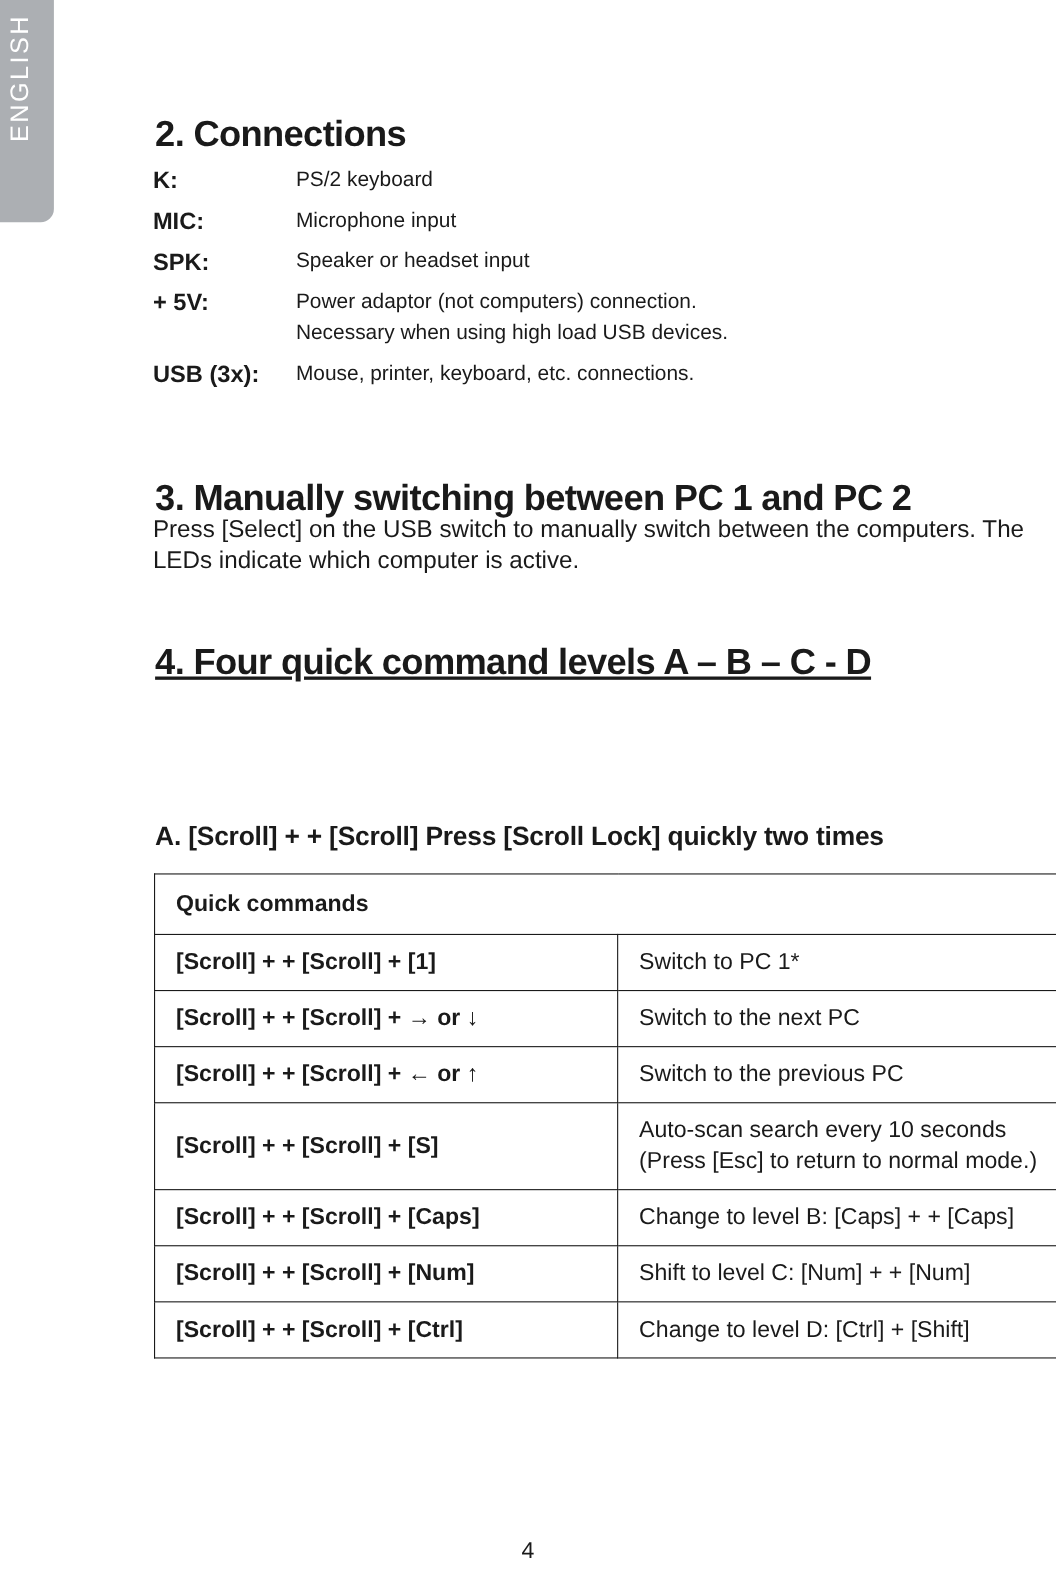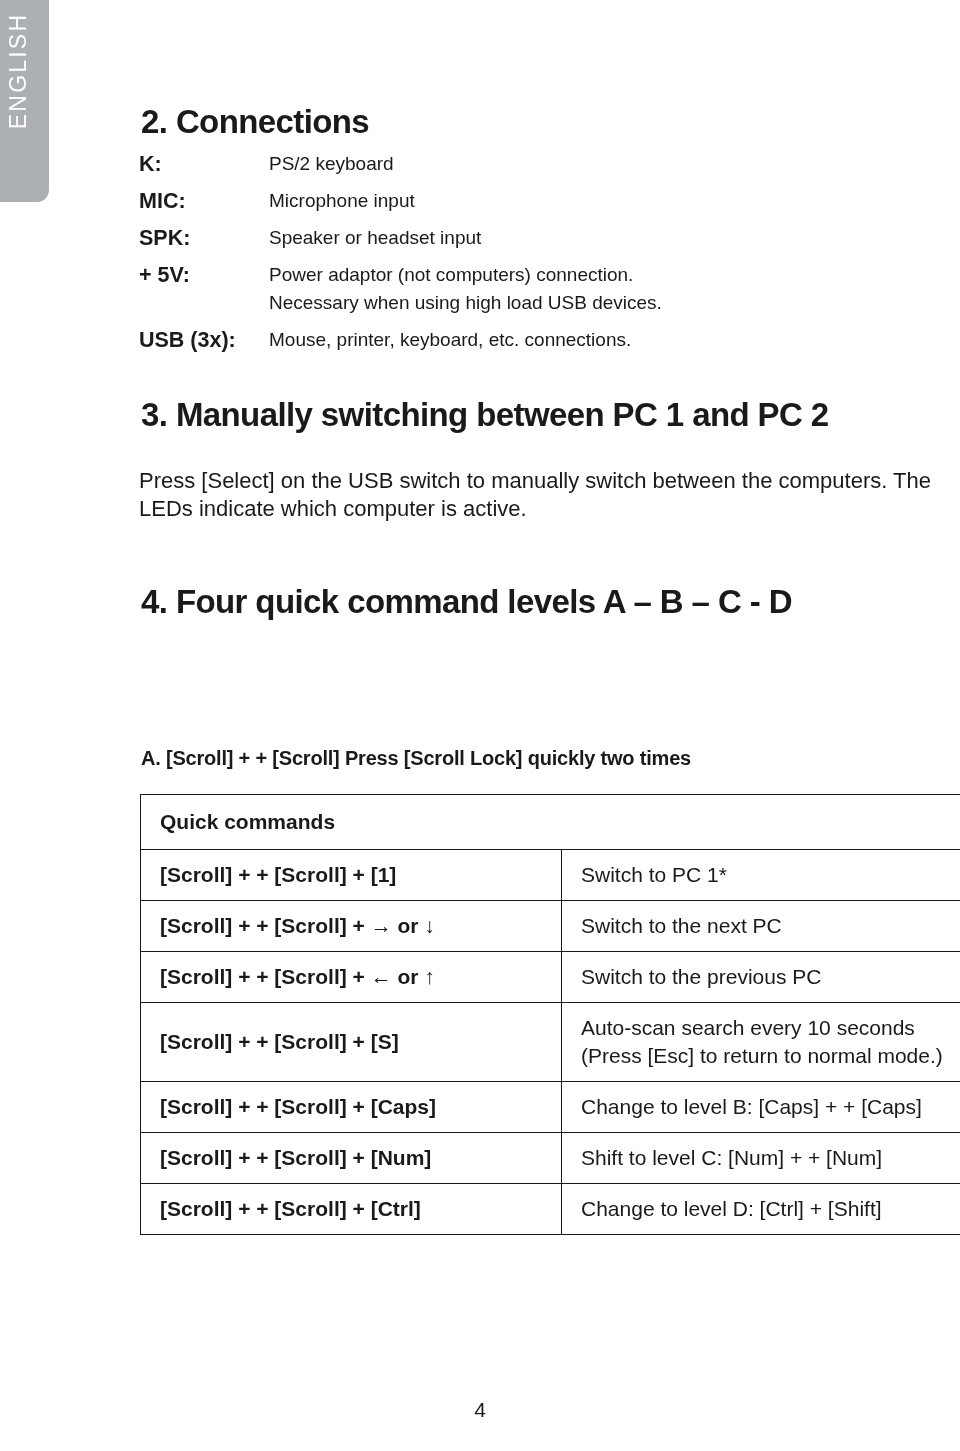--- a/index.html
+++ b/index.html
@@ -88,33 +88,33 @@
   }
   .conn-def {
     flex: 1 1 auto;
     font-size: 19px;
     line-height: 28px;
     color: #1a1a1a;
   }
   .conn-def-line2 { display: block; }
 
   
-  #manual-heading { position: absolute; left: 2px; top: 396px; }
+  #manual-heading { position: absolute; left: 2px; top: 434px; }
   #manual-text { position: absolute; left: 0px; top: 467px; width: 846px; }
 
   
-  #levels-heading { position: absolute; left: 2px; top: 583px; }
+  #levels-heading { position: absolute; left: 2px; top: 583px; text-decoration: underline; }
   #levels-text { position: absolute; left: 0px; top: 630px; width: 850px; }
 
   
   #level-a-line {
     position: absolute;
     left: 2px;
     top: 747px;
-    font-size: 20px;
+    font-size: 24px;
     font-weight: bold;
     letter-spacing: -0.2px;
     color: #1a1a1a;
   }
 
   
   #quick-table {
     position: absolute;
     left: 1px;
     top: 794px;

